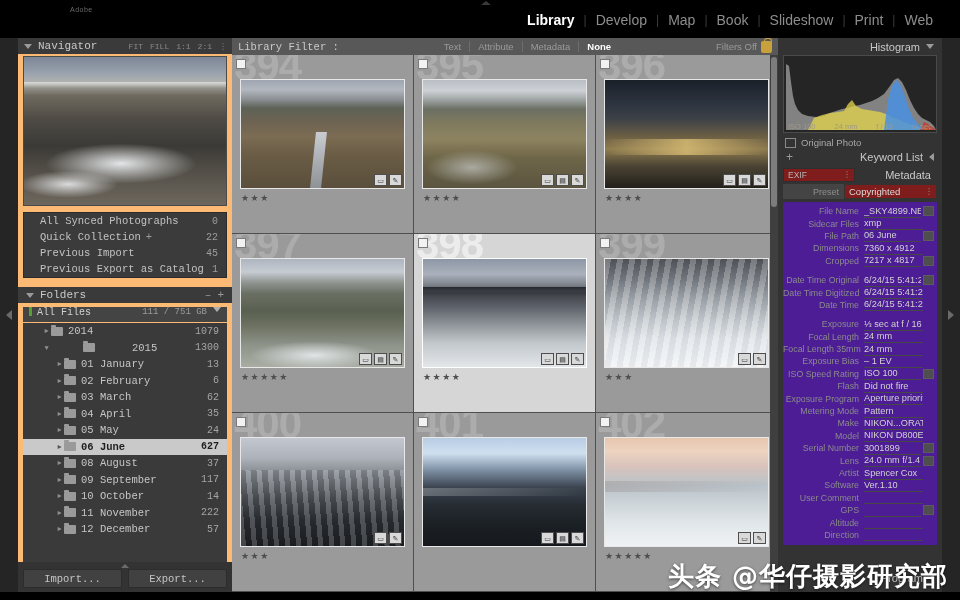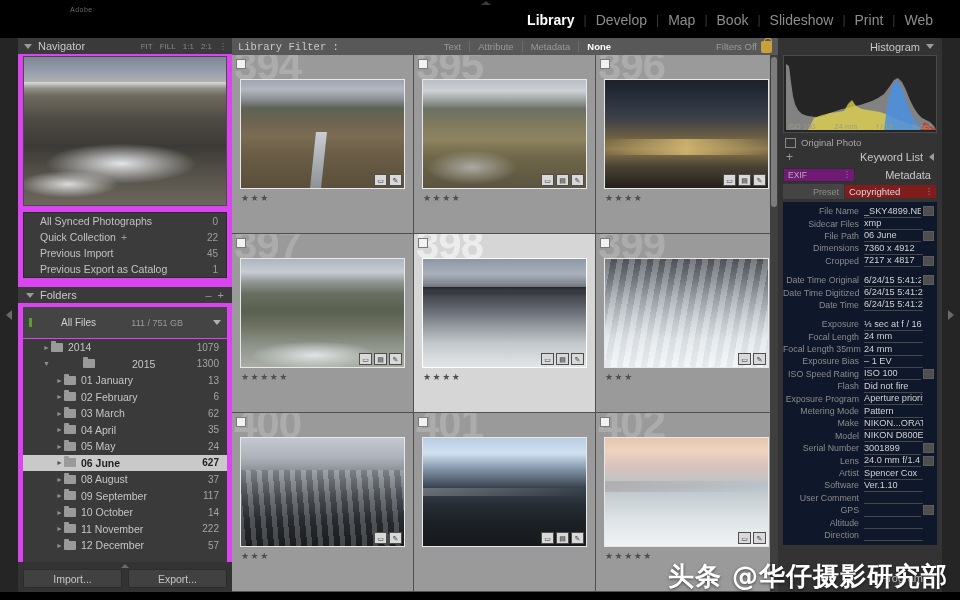--- a/index.html
+++ b/index.html
@@ -21,21 +21,21 @@
   .logo-adobe{font-size:7px;color:#6a6a6a;letter-spacing:.5px;display:block;margin-bottom:1px;}
   .logo-name{font-size:16px;color:#777;letter-spacing:.2px;display:block;line-height:1;margin-top:37px;}
   .modules{position:absolute;right:18px;top:12px;display:flex;align-items:center;gap:0px;}
   .module{font-size:14px;color:#8d8d8d;padding:0 9px;cursor:default;}
   .module.active{color:#fff;font-weight:bold;}
   .msep{color:#3c3c3c;font-size:12px;}
   .topnotch{position:absolute;left:478px;top:0px;width:16px;height:6px;}
   .topnotch:after{content:"";position:absolute;left:3px;top:1px;border-left:5px solid transparent;border-right:5px solid transparent;border-bottom:4px solid #3a3a3a;}
 
   
-  .leftpanel{position:absolute;left:18px;top:38px;width:214px;height:554px;background:#d946ef;}
+  .leftpanel{position:absolute;left:18px;top:38px;width:214px;height:554px;background:#fdba74;font-family:Liberation Mono, monospace;}
   .panel-head{height:16px;background:#3a3a3a;display:flex;align-items:center;padding:0 6px;color:#bcbcbc;font-size:10.5px;}
   .tri{width:0;height:0;border-left:4px solid transparent;border-right:4px solid transparent;border-top:5px solid #9a9a9a;margin-right:6px;}
   .nav-title{flex:1;font-size:11px;color:#c9c9c9;}
   .nav-opts{display:flex;gap:7px;align-items:center;font-size:8px;color:#8a8a8a;}
   .nav-opts .dots{font-size:8px;color:#8a8a8a;letter-spacing:-1px;}
   .nav-preview{margin:2px 5px 0 5px;height:148px;background:#151515;border:1px solid #4a4a4a;overflow:hidden;position:relative;}
   .nav-img{position:absolute;inset:0;
     background:
       radial-gradient(ellipse 60% 22% at 48% 72%, rgba(235,238,240,.95) 0%, rgba(200,205,208,.0) 62%),
       radial-gradient(ellipse 35% 13% at 22% 86%, rgba(240,242,245,.85) 0%, rgba(200,205,208,0) 70%),
@@ -45,21 +45,21 @@
 
   .collections{margin:6px 5px 0 5px;background:#3b3b3b;border:1px solid #2b2b2b;}
   .coll-row{display:flex;align-items:center;height:16px;padding:0 8px 0 16px;font-size:10.5px;color:#c2c2c2;}
   .coll-row .cnt{margin-left:auto;color:#9d9d9d;font-size:10px;}
   .coll-row .plus{color:#9d9d9d;margin-left:5px;}
 
   .folders-head{margin-top:9px;height:16px;background:#3a3a3a;display:flex;align-items:center;padding:0 8px;}
   .folders-head .lbl{flex:1;font-size:11px;color:#c9c9c9;}
   .folders-head .pm{color:#9a9a9a;font-size:11px;margin-left:6px;}
 
-  .allfiles{margin:4px 5px 0 5px;height:15px;background:#444;display:flex;align-items:center;padding:8px 6px;font-size:10px;color:#d0d0d0;gap:24px;}
+  .allfiles{margin:4px 5px 0 5px;height:15px;background:#444;display:flex;padding:0 6px;font-size:10px;color:#d0d0d0;}
   .greenbar{width:3px;height:9px;background:#5aa02c;margin-right:5px;}
   .allfiles .space{margin-left:auto;color:#9b9b9b;font-size:9px;}
   .allfiles .caret{margin-left:6px;width:0;height:0;border-left:4px solid transparent;border-right:4px solid transparent;border-top:5px solid #b0b0b0;}
 
   .tree{margin:1px 5px 0 5px;background:#3a3a3a;height:248px;overflow:hidden;}
   .trow{display:flex;align-items:center;height:16.5px;font-size:10.5px;color:#c6c6c6;padding-right:8px;}
   .trow.sel{background:#c9c9c9;color:#1f1f1f;font-weight:bold;}
   .trow .arr{width:9px;text-align:center;font-size:7px;color:#8f8f8f;}
   .trow.sel .arr{color:#555;}
   .fold{width:12px;height:9px;background:#9a9a9a;border-radius:1px;margin-right:5px;position:relative;flex:none;}
@@ -127,31 +127,31 @@
   .rp-head .caretl{margin-left:6px;width:0;height:0;border-top:4px solid transparent;border-bottom:4px solid transparent;border-right:5px solid #9a9a9a;}
   .rp-head .plus{margin-right:auto;color:#9a9a9a;font-size:12px;}
   .histo{margin:0 5px;height:76px;background:#252525;border:1px solid #4a4a4a;position:relative;overflow:hidden;}
   .histo svg{position:absolute;left:0;top:0;}
   .histo-labels{position:absolute;left:0;right:0;bottom:1px;display:flex;justify-content:space-between;padding:0 4px;font-size:7.5px;color:#a09a85;}
   .origrow{display:flex;align-items:center;gap:5px;padding:4px 0 0 7px;}
   .origbox{width:9px;height:8px;border:1px solid #8a8a8a;}
   .origrow .t{font-size:9.5px;color:#a8a8a8;}
 
   .exifbar{margin:3px 5px 0 5px;height:13px;display:flex;align-items:center;}
-  .exifsel{width:62px;height:12px;background:#701a75;border:1px solid #2e2e2e;color:#b5b5b5;font-size:8.5px;display:flex;align-items:center;padding:0 4px;}
+  .exifsel{width:62px;height:12px;background:#7f1d1d;border:1px solid #2e2e2e;color:#b5b5b5;font-size:8.5px;display:flex;align-items:center;padding:0 4px;}
   .exifsel .d{margin-left:auto;font-size:8px;color:#9a9a9a;letter-spacing:-1px;}
   .meta-title{margin-left:auto;display:flex;align-items:center;}
   .meta-title .t{font-size:11px;color:#c9c9c9;}
 
   .presetrow{margin:3px 5px 0 5px;height:15px;background:#444;display:flex;align-items:center;}
   .presetrow .k{width:56px;text-align:right;font-size:9px;color:#8e8e8e;padding-right:5px;}
   .presetval{flex:1;height:13px;background:#7f1d1d;border:1px solid #333;display:flex;align-items:center;padding:0 4px;color:#dcdcdc;font-size:9.5px;}
   .presetval .d{margin-left:auto;color:#9a9a9a;font-size:8px;letter-spacing:-1px;}
 
-  .metalist{margin:3px 5px 0 5px;background:#0f172a;padding:3px 0 4px 0;}
+  .metalist{margin:3px 5px 0 5px;background:#4c1d95;padding:3px 0 4px 0;}
   .mrow{display:flex;align-items:center;height:12.4px;padding-right:3px;}
   .mrow .k{width:76px;text-align:right;font-size:8.8px;color:#8b8b8b;padding-right:5px;white-space:nowrap;overflow:hidden;}
   .mrow .v{flex:1;font-size:9.2px;color:#d2d2d2;border-bottom:1px solid #474747;height:12px;line-height:12px;white-space:nowrap;overflow:hidden;}
   .mrow .act{width:9px;height:8px;background:#4e4e4e;border:1px solid #5c5c5c;margin-left:2px;flex:none;}
   .mrow .act.hid{background:none;border:none;}
   .mgap{height:7px;}
 
   .comments{position:absolute;left:0;bottom:6px;width:164px;height:17px;display:flex;align-items:center;justify-content:flex-end;padding:0 8px;box-sizing:border-box;}
   .comments .t{font-size:11px;color:#c9c9c9;}
   .comments .caretl{margin-left:6px;width:0;height:0;border-top:4px solid transparent;border-bottom:4px solid transparent;border-right:5px solid #9a9a9a;}

